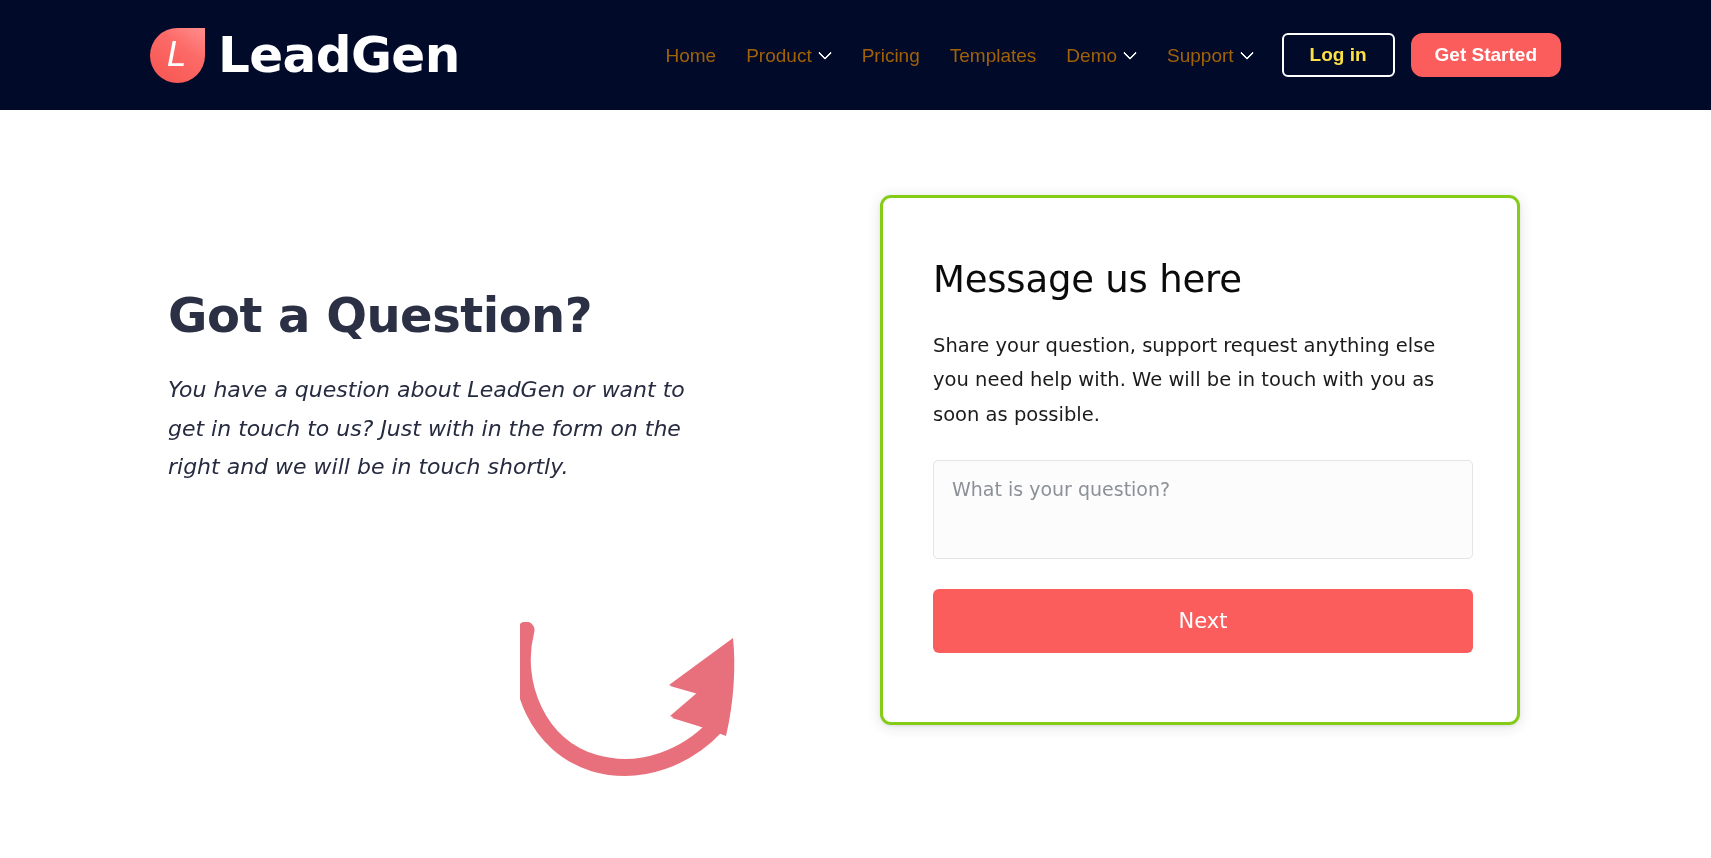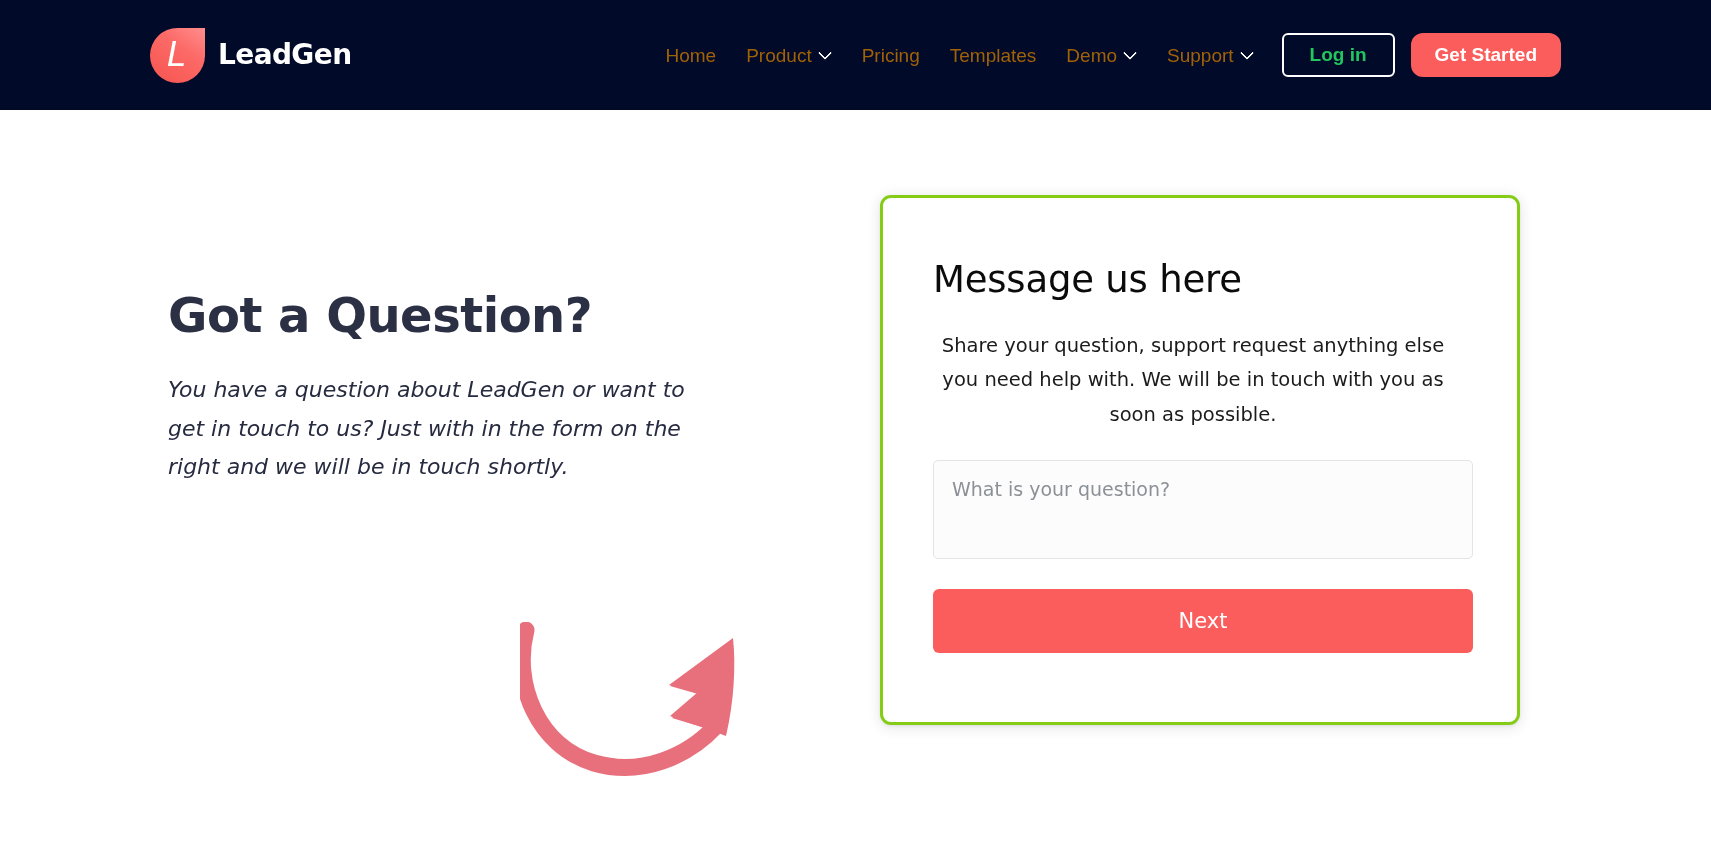--- a/index.html
+++ b/index.html
@@ -48,21 +48,21 @@
     font-family: "DejaVu Sans", sans-serif;
     font-style: italic;
     font-weight: 400;
     font-size: 34px;
     color: #ffffff;
     line-height: 1;
     transform: translate(-1px, -1px);
   }
   .brand-name {
     font-family: "DejaVu Sans", sans-serif;
-    font-size: 28px;
+    font-size: 50px;
     font-weight: 700;
     color: #ffffff;
     letter-spacing: -0.6px;
     line-height: 1;
   }
 
   .main-nav {
     display: flex;
     align-items: center;
     gap: 30px;
@@ -107,21 +107,21 @@
   }
   .btn-login {
     display: flex;
     align-items: center;
     justify-content: center;
     height: 44px;
     padding: 0 26px;
     border: 2px solid #ffffff;
     border-radius: 6px;
     background: transparent;
-    color: #22c55e;
+    color: #fde047;
     font-family: "Liberation Sans", sans-serif;
     font-size: 19px;
     font-weight: 700;
     cursor: pointer;
     white-space: nowrap;
   }
   .btn-getstarted {
     display: flex;
     align-items: center;
     justify-content: center;
@@ -203,21 +203,20 @@
     line-height: 1.1;
     letter-spacing: -0.2px;
   }
   .card-desc {
     margin: 28px 0 0 0;
     font-family: "DejaVu Sans", sans-serif;
     font-size: 19.5px;
     line-height: 1.78;
     color: #1B1B1B;
     width: 520px;
-    text-align: center;
   }
   .question-input {
     display: block;
     margin-top: 27px;
     width: 540px;
     height: 99px;
     background: #FCFCFC;
     border: 1px solid #E4E4E4;
     border-radius: 5px;
     padding: 17px 18px;

